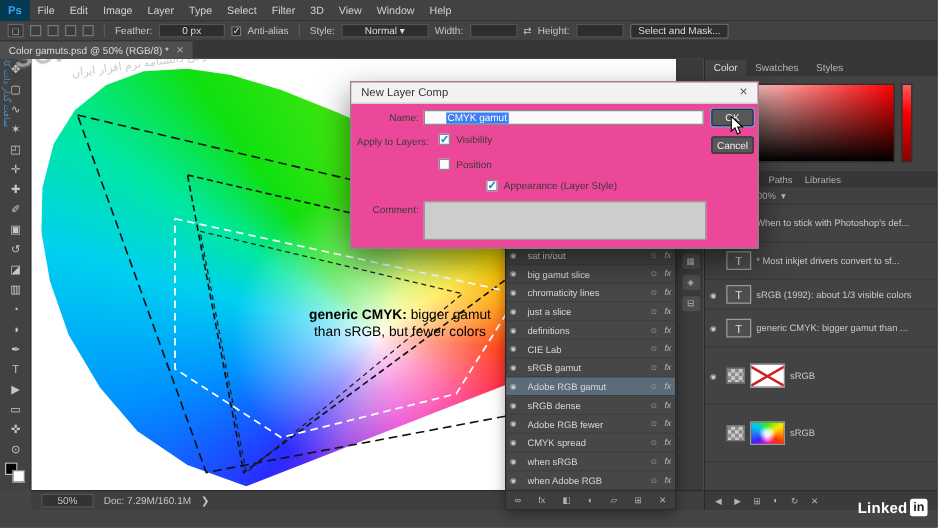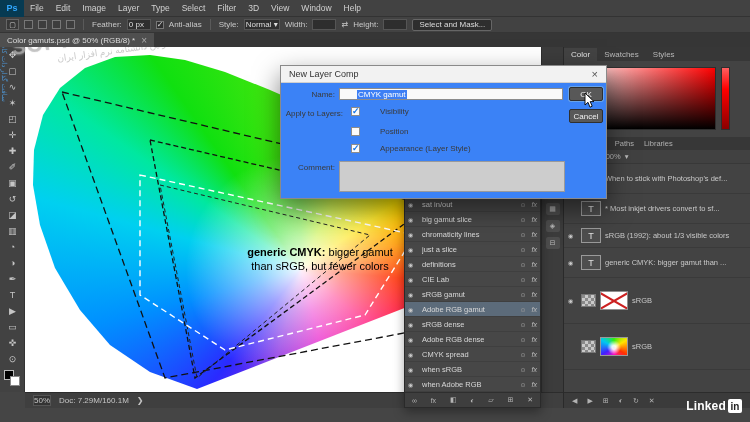--- a/index.html
+++ b/index.html
@@ -8,21 +8,21 @@
   .app { position:relative; width:750px; height:422px; background:#454545; overflow:hidden; }
 
   
   .menubar { position:absolute; left:0; top:0; width:750px; height:17px; background:#424242; border-bottom:1px solid #333; display:flex; align-items:center; z-index:10; }
   .pslogo { width:24px; height:17px; background:#063a52; color:#31a8ff; font-weight:bold; font-size:9px; display:flex; align-items:center; justify-content:center; }
   .mitem { font-size:8.5px; color:#d2d2d2; padding:0 6px; white-space:nowrap; }
   .optbar { position:absolute; left:0; top:17px; width:750px; height:16px; background:#424242; border-bottom:1px solid #353535; display:flex; align-items:center; gap:5px; padding:0 6px; z-index:10; font-size:8px; color:#c8c8c8; }
   .opt-toolicon { width:13px; height:11px; border:1px solid #666; background:#383838; color:#ccc; font-size:7px; display:flex; align-items:center; justify-content:center; }
   .mode { width:9px; height:9px; border:1px solid #777; background:#3d3d3d; }
   .osep { width:1px; height:11px; background:#5a5a5a; margin:0 3px; }
-  .ofield { background:#2e2e2e; border:1px solid #555; color:#ddd; height:11px; line-height:9px; padding:0 1px; font-size:8px; min-width:24px; }
+  .ofield { background:#2e2e2e; border:1px solid #555; color:#ddd; height:11px; line-height:9px; padding:0 18px; font-size:8px; min-width:24px; }
   .opt-cb { width:8px; height:8px; background:#2e2e2e; border:1px solid #777; position:relative; }
   .opt-cb::after { content:"✓"; position:absolute; left:0; top:-2px; font-size:8px; color:#ddd; }
   .smask { background:#2e2e2e; border:1px solid #666; border-radius:2px; color:#ddd; height:12px; line-height:10px; padding:0 6px; font-size:8px; }
   .tabbar { position:absolute; left:0; top:33px; width:750px; height:14px; background:#363636; display:flex; z-index:9; }
   .doctab { max-width:192px; background:#4f4f4f; color:#dcdcdc; font-size:8px; display:flex; align-items:center; gap:6px; padding:0 7px; }
   .doctab .ttl { white-space:nowrap; overflow:hidden; max-width:160px; }
   .doctab .tclose { color:#aaa; font-size:10px; }
 
   
   .toolbar { position:absolute; left:0; top:47px; width:25px; height:345px; background:#424242; border-right:1px solid #333; z-index:4; }
@@ -83,38 +83,38 @@
   .lrows { position:absolute; top:10px; left:0; right:0; }
   .lrow { height:15px; display:flex; align-items:center; padding:0 3px; gap:6px; border-bottom:1px solid #3f3f3f; font-size:7.5px; color:#d8d8d8; }
   .lrow .eye { font-size:6px; color:#c9c9c9; width:8px; min-width:8px; }
   .lrow .lname { flex:1; white-space:nowrap; overflow:hidden; }
   .lrow .ldot { font-size:6px; color:#9a9a9a; }
   .lrow .lfx { font-size:7px; font-style:italic; color:#bdbdbd; }
   .lrow.selected { background:#5c6b7a; }
   .lbottom { position:absolute; bottom:0; left:0; right:0; height:15px; background:#3e3e3e; border-top:1px solid #2e2e2e; display:flex; align-items:center; justify-content:space-around; font-size:7px; color:#b5b5b5; }
 
   
-  .dialog { position:absolute; left:280px; top:65px; width:327px; z-index:20; box-shadow:0 10px 24px rgba(0,0,0,.5); border:1px solid #8a8a8a; background:#3b82f6; }
+  .dialog { position:absolute; left:280px; top:65px; width:327px; z-index:20; box-shadow:0 10px 24px rgba(0,0,0,.5); border:1px solid #8a8a8a; background:#ec4899; }
   .dtitle { height:17px; background:#f2f2f2; border-bottom:1px solid #cfcfcf; display:flex; align-items:center; font-size:9px; color:#333; padding:0 8px; }
   .dclose { margin-left:auto; color:#555; font-size:11px; }
   .dbody { position:relative; height:115px; font-size:8px; color:#3a3a3a; }
   .dlabel { position:absolute; text-align:right; width:48px; left:6px; }
   .nfield { position:absolute; left:58px; top:5px; width:224px; height:12px; background:#fafafa; border:1px solid #8c8c8c; display:flex; align-items:center; padding:0 17px; }
   .nsel { background:#3d7ff5; color:#fff; padding:0 1px; }
-  .cbrow { position:absolute; left:70px; display:flex; align-items:center; gap:20px; }
+  .cbrow { position:absolute; left:70px; display:flex; align-items:center; gap:5px; }
   .cb { width:9px; height:9px; background:#fbfbfb; border:1px solid #8c8c8c; position:relative; }
   .cb.checked::after { content:"✓"; position:absolute; left:0; top:-2.5px; font-size:9px; font-weight:bold; color:#1473e6; }
   .cbox { position:absolute; left:58px; top:78px; width:226px; height:31px; background:#cdcdcd; border:1px solid #9a9a9a; }
   .dbtn { position:absolute; left:288px; width:34px; height:14px; background:#585858; border:1px solid #2f2f2f; border-radius:2px; color:#f0f0f0; font-size:8px; display:flex; align-items:center; justify-content:center; }
   .ok { top:4px; box-shadow:0 0 0 1px rgba(110,166,232,.9); }
   .cancel { top:26px; }
 
   
   .status { position:absolute; left:25px; top:392px; width:538px; height:16px; background:#3f3f3f; border-top:1px solid #2c2c2c; display:flex; align-items:center; gap:8px; padding:0 8px; font-size:8px; color:#c5c5c5; z-index:4; }
-  .zoombox { background:#333; border:1px solid #555; padding:0 0; height:11px; line-height:10px; }
+  .zoombox { background:#333; border:1px solid #555; padding:0 12px; height:11px; line-height:10px; }
   .timeline { position:absolute; left:0; top:408px; width:750px; height:14px; background:#282828; z-index:4; }
   .tltab { position:absolute; left:2px; top:0; height:14px; background:#3c3c3c; color:#c0c0c0; font-size:8px; padding:0 10px; display:flex; align-items:center; }
 
   
   .wm { position:absolute; left:10px; top:36px; transform:rotate(-8deg); transform-origin:0 0; z-index:5; pointer-events:none; text-align:center; }
   .wm1 { font-size:21px; font-weight:bold; color:rgba(195,195,195,.55); letter-spacing:1px; text-shadow:0 1px 2px rgba(255,255,255,.35), 0 0 1px rgba(60,60,60,.4); }
   .wm2 { font-size:9px; color:rgba(175,175,175,.65); }
   .wmside { position:absolute; left:0px; top:44px; writing-mode:vertical-rl; font-size:7px; color:#4f9bdc; z-index:6; opacity:.9; pointer-events:none; }
   .cursor { position:absolute; left:584px; top:93px; z-index:40; pointer-events:none; }
   .li { position:absolute; right:8px; top:399px; display:flex; align-items:center; gap:2px; z-index:15; }
@@ -335,21 +335,21 @@
           <span class="lfx">fx</span>
         </div>
       <div class="lrow">
           <span class="eye">◉</span>
           <span class="lname">sRGB dense</span>
           <span class="ldot">⊙</span>
           <span class="lfx">fx</span>
         </div>
       <div class="lrow">
           <span class="eye">◉</span>
-          <span class="lname">Adobe RGB dense</span>
+          <span class="lname">Adobe RGB fewer</span>
           <span class="ldot">⊙</span>
           <span class="lfx">fx</span>
         </div>
       <div class="lrow">
           <span class="eye">◉</span>
           <span class="lname">CMYK spread</span>
           <span class="ldot">⊙</span>
           <span class="lfx">fx</span>
         </div>
       <div class="lrow">
@@ -401,21 +401,21 @@
         </div>
       <span class="dlabel" style="top:26px; width:60px; left:2px;">Apply to Layers:</span>
       <div class="cbrow" style="top:24px;">
         <span class="cb checked"></span>
         <span>Visibility</span>
       </div>
       <div class="cbrow" style="top:44px;">
         <span class="cb"></span>
         <span>Position</span>
       </div>
-      <div class="cbrow" style="top:61px;">
+      <div class="cbrow" style="top:61px;margin-left:38px;">
         <span class="cb checked"></span>
         <span>Appearance (Layer Style)</span>
       </div>
       <span class="dlabel" style="top:80px;">Comment:</span>
       <div class="cbox"></div>
       <div class="dbtn ok">OK</div>
       <div class="dbtn cancel">Cancel</div>
     </div>
   </div>
 

